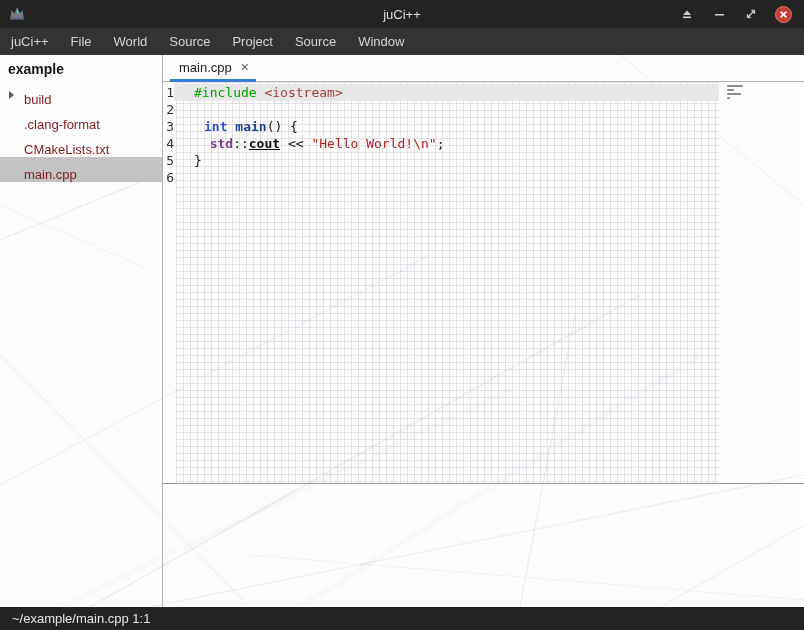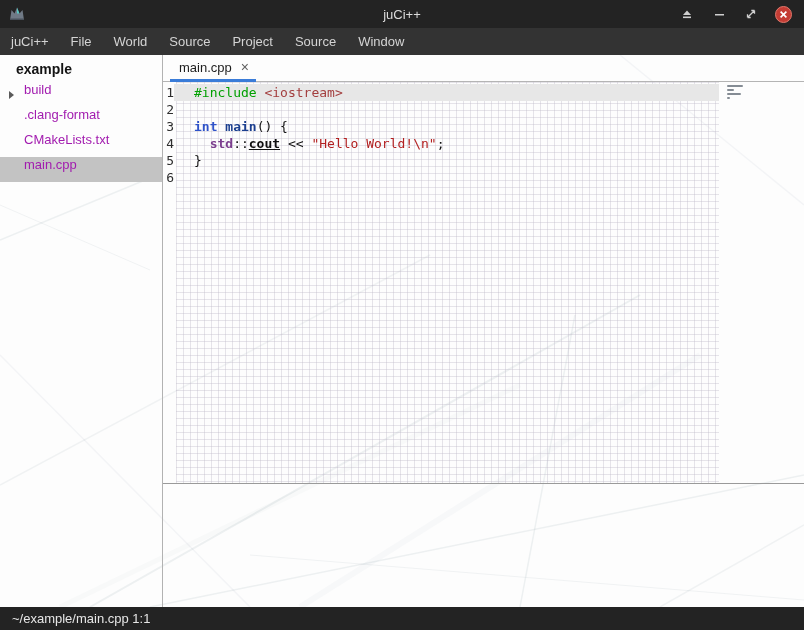--- a/index.html
+++ b/index.html
@@ -22,22 +22,22 @@
   
   .menubar{height:27px;background:#333333;display:flex;align-items:stretch;flex:0 0 auto;}
   .menu-item{color:#d4d4d4;font-size:13px;padding:0 11px;display:flex;align-items:center;}
 
   
   .content{position:relative;height:552px;flex:0 0 auto;display:flex;background:#fdfdfd;overflow:hidden;}
   .streaks{position:absolute;left:0;top:0;z-index:0;pointer-events:none;}
 
   
   .sidebar{width:162px;flex:0 0 162px;border-right:1px solid #b2b2b2;position:relative;z-index:1;box-sizing:content-box;}
-  .sb-header{font-size:14px;font-weight:bold;color:#141414;padding:6px 8px 5px 8px;margin-left:8px;}
-  .tree-item{height:25px;display:flex;align-items:flex-start;font-size:13px;color:#a21caf;padding-left:24px;position:relative;cursor:default;}
+  .sb-header{font-size:14px;font-weight:bold;color:#141414;padding:6px 8px 5px 8px;}
+  .tree-item{height:25px;display:flex;align-items:flex-end;font-size:13px;color:#7f1d1d;padding-left:24px;position:relative;cursor:default;}
   .tree-item.selected{background:#c3c3c3;}
   .expander{position:absolute;left:9px;top:50%;margin-top:-4px;width:0;height:0;
     border-left:5px solid #5a5a5a;border-top:4px solid transparent;border-bottom:4px solid transparent;}
 
   
   .main{flex:1;display:flex;flex-direction:column;position:relative;z-index:1;min-width:0;}
   .tabbar{height:27px;flex:0 0 27px;border-bottom:1px solid #b4b4b4;display:flex;align-items:stretch;box-sizing:border-box;}
   .tab{margin-left:7px;margin-bottom:-1px;padding:0 7px 0 9px;display:flex;align-items:center;gap:9px;
     font-size:13px;color:#1e1e1e;border-bottom:3px solid #3a7cd8;cursor:default;}
   .tab-close{color:#5f5f5f;font-size:14px;line-height:1;cursor:default;}
@@ -50,21 +50,21 @@
       repeating-linear-gradient(to right, rgba(190,185,200,0.38) 0 1px, transparent 1px 7px),
       repeating-linear-gradient(to bottom, rgba(190,185,200,0.38) 0 1px, transparent 1px 7px);
   }
   .cl{display:flex;height:17px;position:relative;z-index:1;
     font-family:"DejaVu Sans Mono","Liberation Mono",monospace;font-size:13px;line-height:17px;}
   .ln{width:11px;flex:0 0 11px;text-align:right;color:#2e2e2e;}
   .codeline{flex:1;padding-left:20px;white-space:pre;color:#111;}
   .cl.current .codeline{background:#e7e7e7;}
   .t-pre{color:#00a000;}
   .t-hdr{color:#a33e3e;}
-  .t-kw{color:#2f53c9;font-weight:bold;}
+  .t-kw{color:#2f53c9;font-weight:bold;margin-left:10px;}
   .t-fn{color:#1b3f8f;font-weight:bold;text-align:center;}
   .t-ns{color:#7c3f8f;font-weight:bold;}
   .t-var{color:#101010;font-weight:bold;text-decoration:underline;}
   .t-str{color:#b22020;}
 
   .minimap{position:absolute;left:564px;top:3px;width:20px;z-index:1;}
   .mbar{height:2px;margin-bottom:2px;background:#5c6670;opacity:0.75;border-radius:1px;}
 
   .bottom-panel{flex:1;}
 

